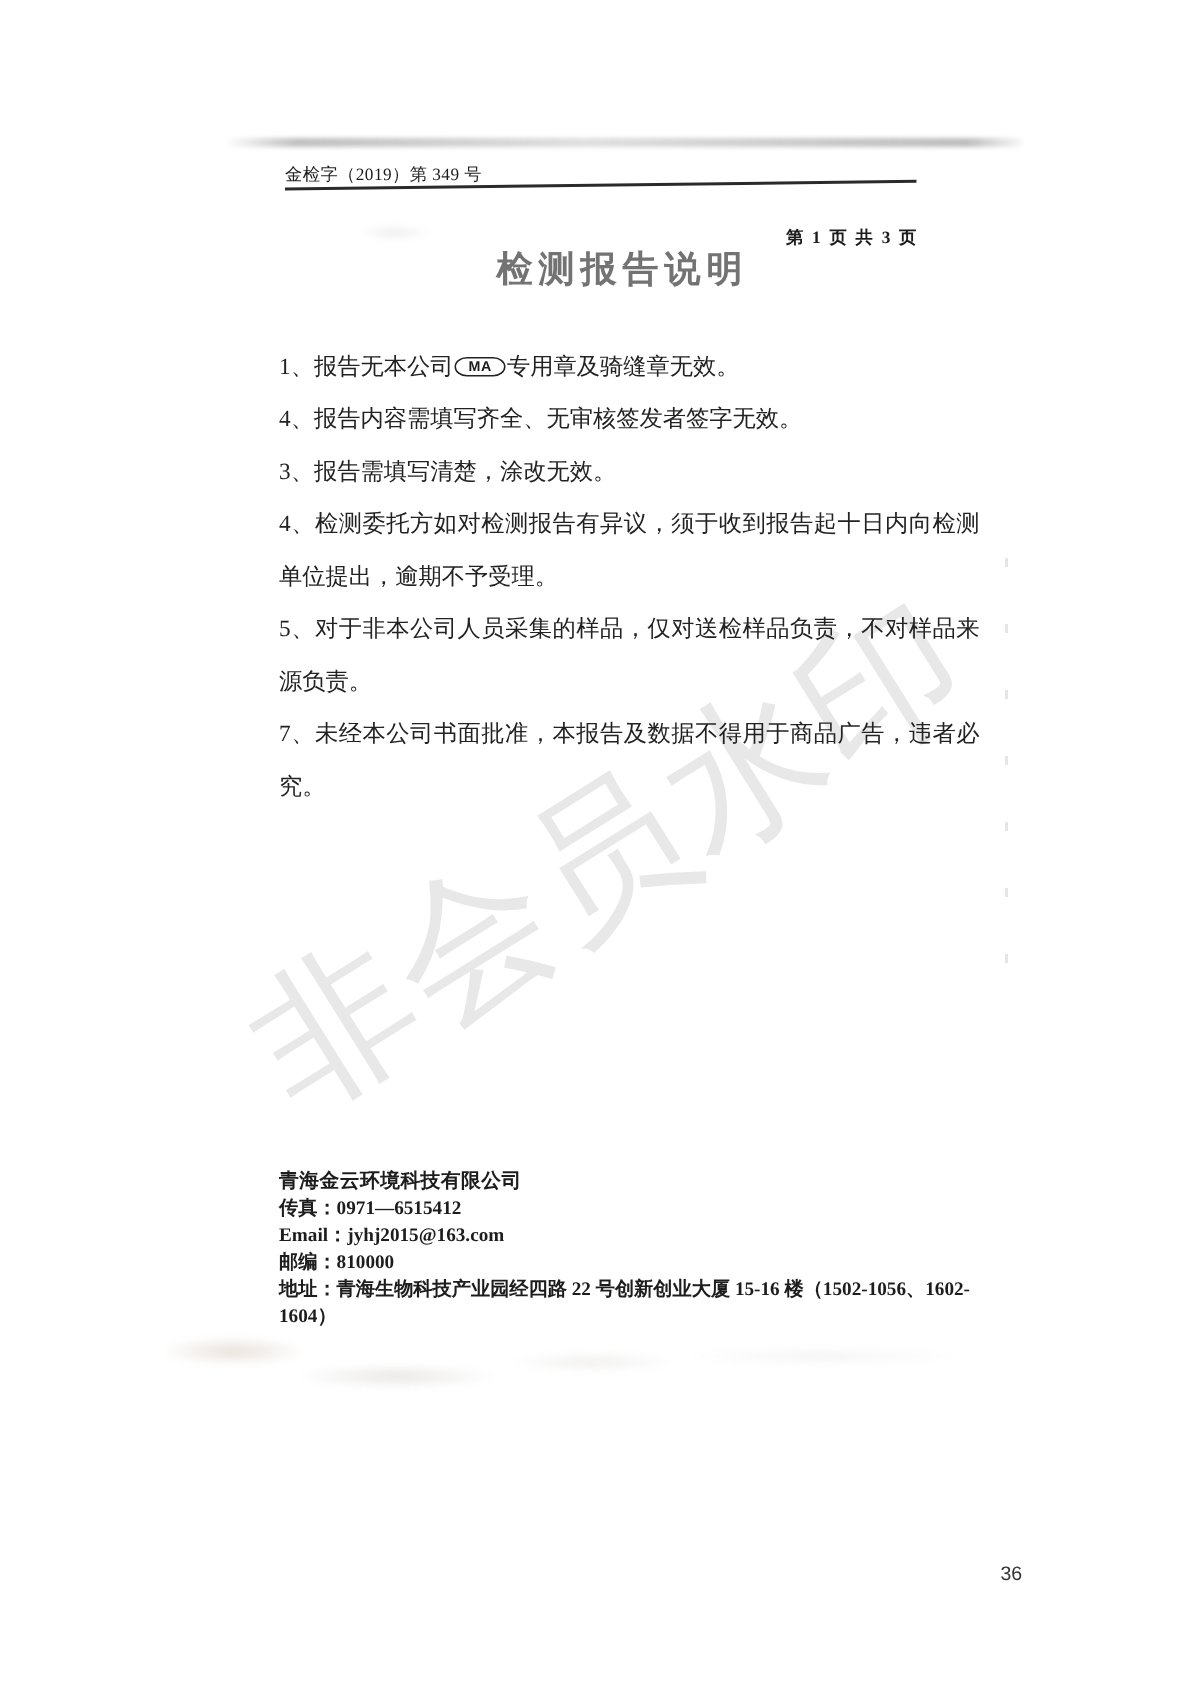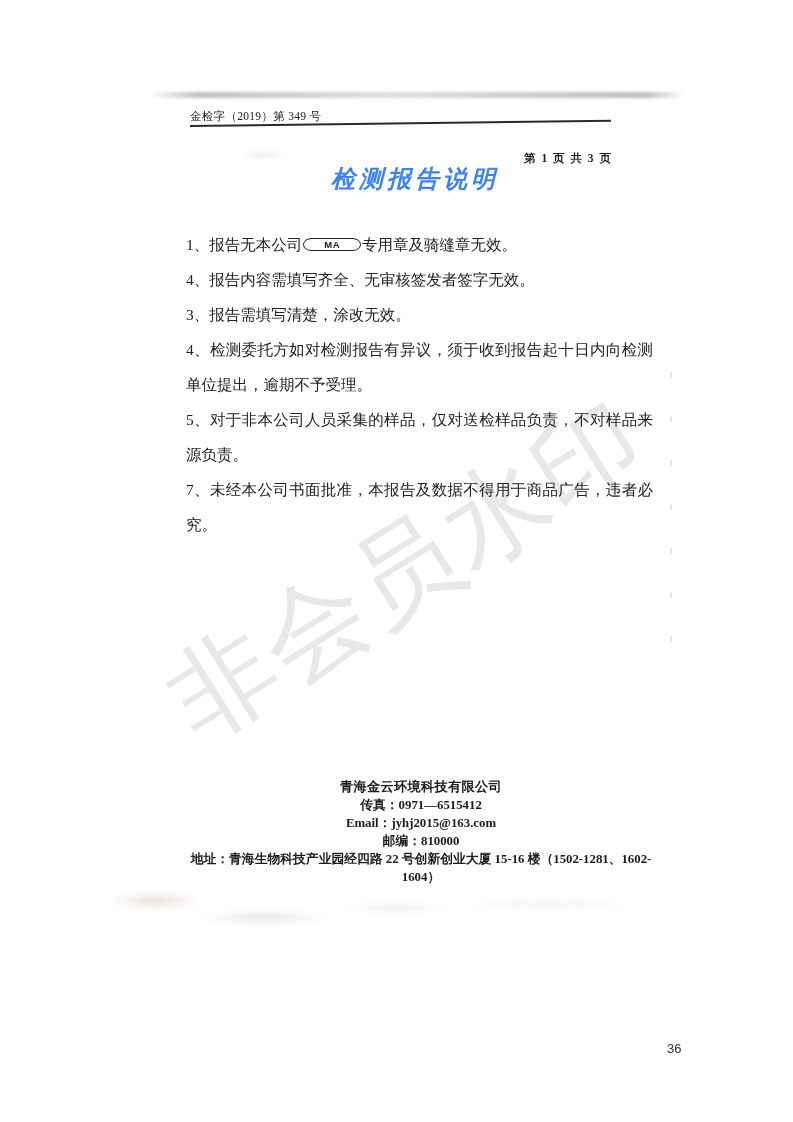--- a/index.html
+++ b/index.html
@@ -63,43 +63,42 @@
   .header-rule{
     position:absolute;left:190px;top:125px;width:421px;height:1.6px;
     background:#2a2a2a;
     transform:rotate(-0.7deg);transform-origin:left center;
   }
   
   .title{
     position:absolute;left:415px;top:163px;margin:0;
     transform:translateX(-50%);
     font-size:24px;font-weight:bold;letter-spacing:4px;white-space:nowrap;
-    color:#3b82f6;
-    font-style:italic;
+    color:#737373;
   }
   
   .notes{
     position:absolute;left:186px;top:227px;width:467px;
     font-size:15.5px;color:#222;text-align:justify;
   }
   .notes p{margin:0;line-height:35px;}
   .cma{
     display:inline-block;
     border:1.5px solid #222;border-radius:9px/7px;
     font-family:"Liberation Sans","DejaVu Sans",sans-serif;
     font-size:9.5px;font-weight:bold;letter-spacing:.5px;
-    line-height:11px;padding:0 20px;margin:0 1px;
+    line-height:11px;padding:0 8px;margin:0 1px;
     vertical-align:2px;color:#1b1b1b;
   }
   
   .footer{
     position:absolute;left:186px;top:778px;width:470px;
     font-size:12.8px;line-height:18px;font-weight:bold;color:#1d1d1d;
   }
-  .footer p{margin:0;text-align:center;}
+  .footer p{margin:0;}
   .footer .company{font-size:13.2px;letter-spacing:.3px;}
   
   .pagenum{
     position:absolute;left:656px;top:1041px;
     font-family:"Liberation Sans","DejaVu Sans",sans-serif;
     font-size:13px;color:#333;margin-left:11px;
   }
 </style>
 </head>
 <body>
@@ -126,18 +125,18 @@
     <p>4、检测委托方如对检测报告有异议，须于收到报告起十日内向检测单位提出，逾期不予受理。</p>
     <p>5、对于非本公司人员采集的样品，仅对送检样品负责，不对样品来源负责。</p>
     <p>7、未经本公司书面批准，本报告及数据不得用于商品广告，违者必究。</p>
   </div>
 
   <div class="footer">
     <p class="company">青海金云环境科技有限公司</p>
     <p>传真：0971—6515412</p>
     <p>Email：jyhj2015@163.com</p>
     <p>邮编：810000</p>
-    <p>地址：青海生物科技产业园经四路 22 号创新创业大厦 15-16 楼（1502-1281、1602-1604）</p>
+    <p>地址：青海生物科技产业园经四路 22 号创新创业大厦 15-16 楼（1502-1056、1602-1604）</p>
   </div>
 
   <div class="pagenum">36</div>
 
 </div>
 
 </body></html>

